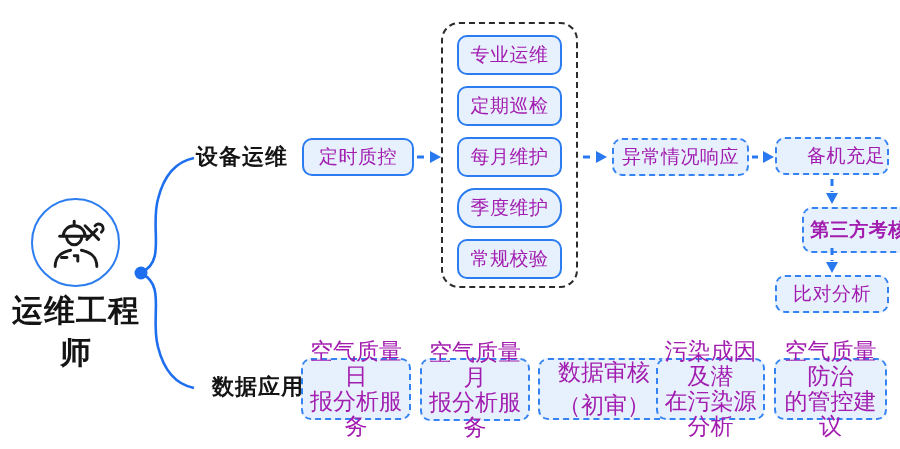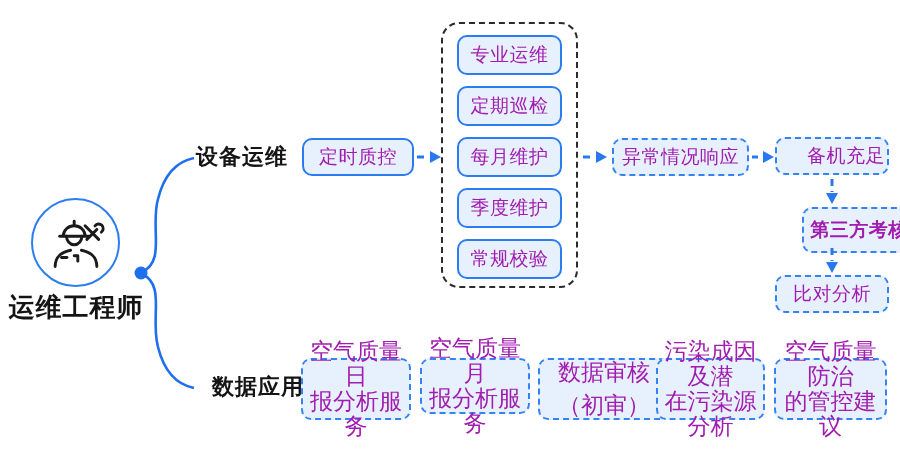--- a/index.html
+++ b/index.html
@@ -28,21 +28,21 @@
     position:absolute;font-size:22px;font-weight:700;color:#141414;letter-spacing:1px;white-space:nowrap;
   }
   
   .avatar{
     position:absolute;left:31px;top:198px;width:89px;height:89px;border-radius:50%;
     border:2px solid #2c7df0;background:#ffffff;box-sizing:border-box;
     display:flex;align-items:center;justify-content:center;
   }
   .root-label{
     position:absolute;left:0px;top:290px;width:152px;text-align:center;
-    font-size:26px;font-weight:700;color:#141414;letter-spacing:1px;
+    font-size:31px;font-weight:700;color:#141414;letter-spacing:1px;
   }
   svg{display:block;}
 </style>
 </head>
 <body>
 
 <div id="canvas">
 
   <div class="avatar">
     <svg width="58" height="58" viewBox="0 0 64 64" fill="none" stroke="#1a1a1a" stroke-width="3.2" stroke-linecap="round" stroke-linejoin="round">
@@ -73,21 +73,21 @@
 
   <svg class="abs" style="left:416px;top:150px;" width="26" height="14" viewBox="0 0 26 14">
     <line x1="1" y1="7" x2="13" y2="7" stroke="#2878f0" stroke-width="3" stroke-dasharray="7 5"></line>
     <polygon points="14,1 14,13 25,7" fill="#2878f0"></polygon>
   </svg>
 
   <div class="group">
     <div class="box solid" style="top:11px;">专业运维</div>
     <div class="box solid" style="top:62px;">定期巡检</div>
     <div class="box solid" style="top:113px;">每月维护</div>
-    <div class="box solid" style="top:164px;">季度维护</div>
+    <div class="box solid" style="top:164px;border-radius:18px;">季度维护</div>
     <div class="box solid" style="top:215px;">常规校验</div>
   </div>
 
   <svg class="abs" style="left:582px;top:150px;" width="26" height="14" viewBox="0 0 26 14">
     <line x1="1" y1="7" x2="13" y2="7" stroke="#2878f0" stroke-width="3" stroke-dasharray="7 5"></line>
     <polygon points="14,1 14,13 25,7" fill="#2878f0"></polygon>
   </svg>
 
   <div class="box dashed" style="left:612px;top:138px;width:137px;height:38px;">异常情况响应</div>
 
@@ -111,21 +111,21 @@
   </svg>
 
   <div class="box dashed" style="left:775px;top:275px;width:114px;height:38px;">比对分析</div>
 
   <div class="branch-label" style="left:212px;top:372px;text-align:center;">数据应用</div>
 
   <div class="box dashed two-line" style="left:301px;top:358px;width:110px;height:62px;">
     <span>空气质量日</span>
     <span>报分析服务</span>
   </div>
-  <div class="box dashed two-line" style="left:420px;top:358px;width:110px;height:56px;">
+  <div class="box dashed two-line" style="left:420px;top:358px;width:110px;height:63px;">
     <span>空气质量月</span>
     <span>报分析服务</span>
   </div>
   <div class="box dashed two-line" style="left:538px;top:358px;width:132px;height:62px;justify-content:space-between;">
     <span>数据审核</span>
     <span>（初审）</span>
   </div>
   <div class="box dashed two-line" style="left:656px;top:358px;width:109px;height:62px;">
     <span>污染成因及潜</span>
     <span>在污染源分析</span>

